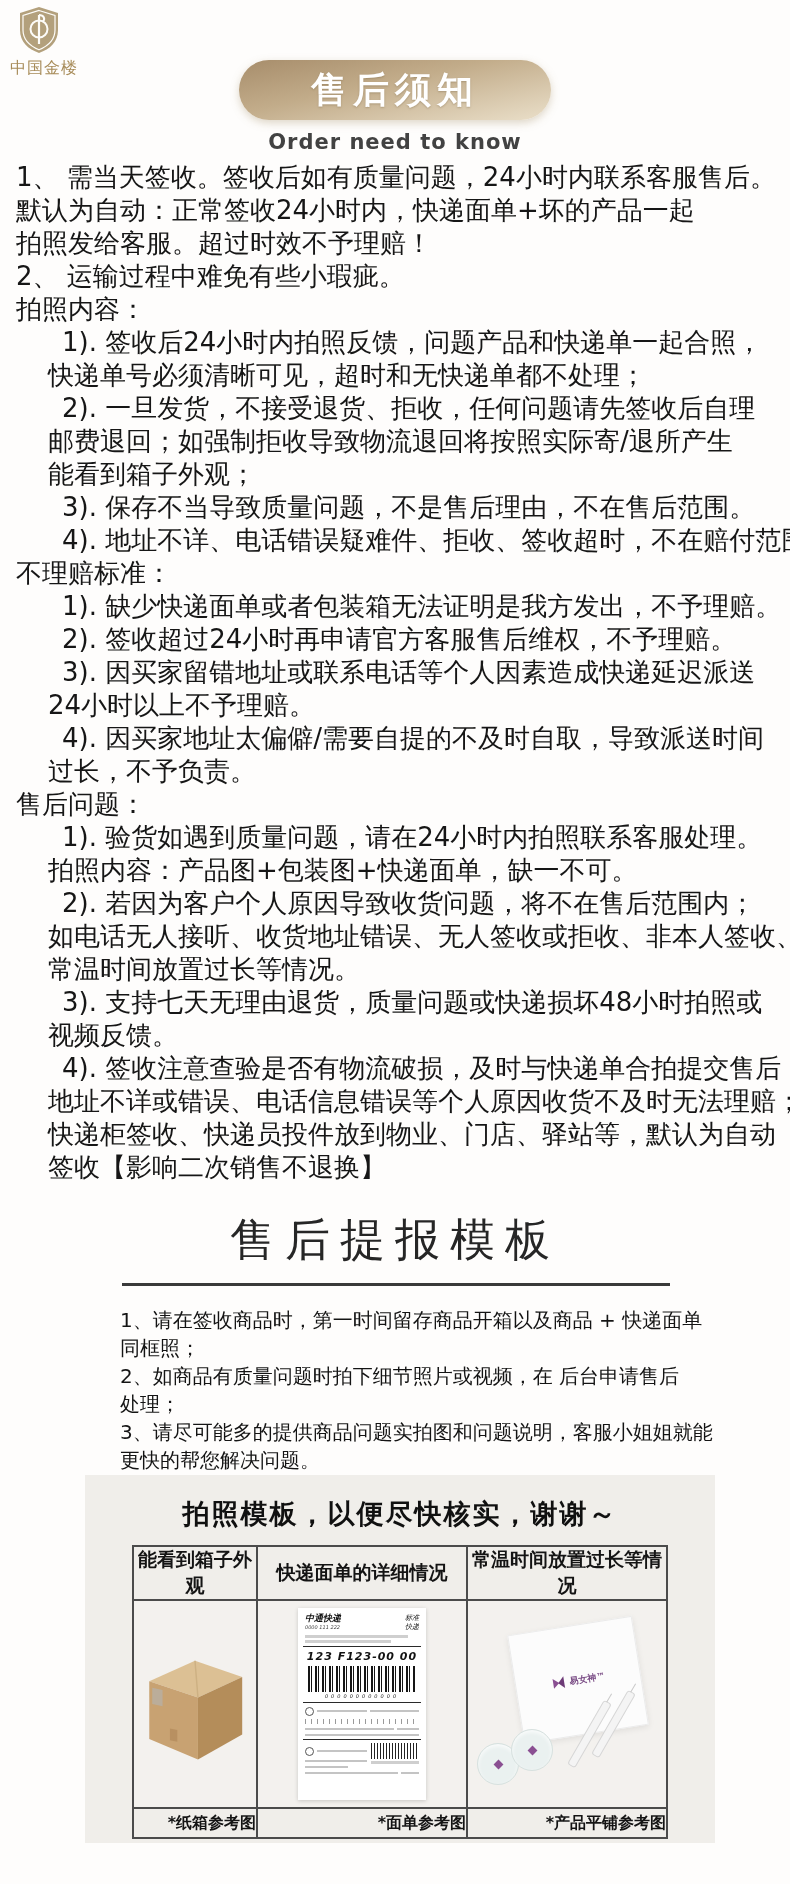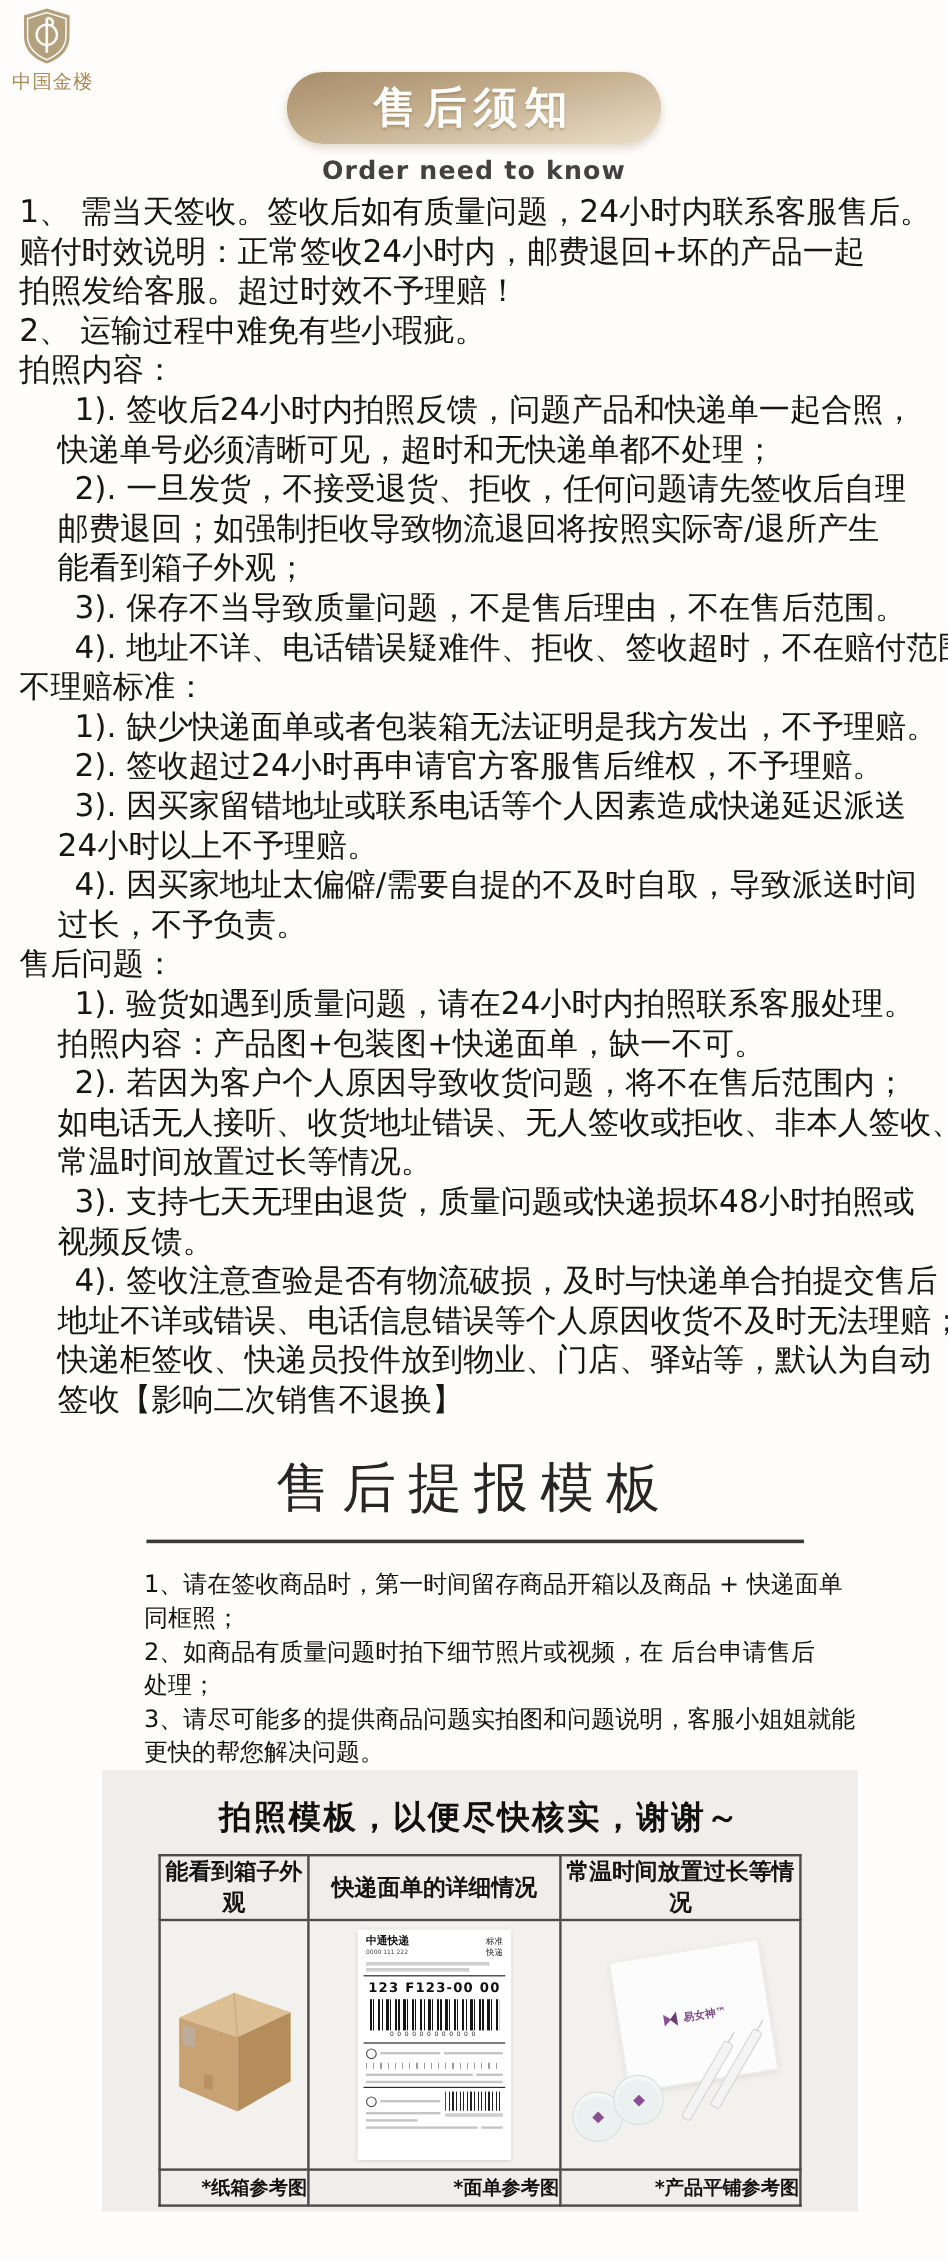--- a/index.html
+++ b/index.html
@@ -36,21 +36,21 @@
   
   .pbox{position:absolute;top:1475px;left:85px;width:630px;height:368px;background:#f0eeea;}
   .pbox-title{padding-top:21px;text-align:center;font-size:27px;font-weight:700;color:#101010;letter-spacing:2px;}
   .ptable{width:534px;margin:13px auto 0;border-collapse:collapse;table-layout:fixed;}
   .ptable th,.ptable td{border:2px solid #4b4b4b;padding:0;}
   .ptable th{height:40px;font-size:19px;font-weight:600;color:#141414;text-align:center;}
   .img-cell{height:206px;vertical-align:middle;text-align:center;background:#f3f1ee;}
   .cap-cell{height:28px;font-size:16px;font-weight:600;text-align:right;color:#141414;}
   
   .label{width:128px;height:192px;background:#fff;margin:0 auto;box-shadow:0 1px 4px rgba(0,0,0,.18);
-         padding:6px 7px;box-sizing:border-box;text-align:left;}
+         padding:6px 7px;box-sizing:border-box;text-align:left;font-style:italic;}
   .lb-head{display:flex;justify-content:space-between;align-items:flex-start;}
   .lb-courier{font-size:9px;font-weight:700;color:#111;line-height:1.1;}
   .lb-num{font-size:5px;color:#444;}
   .lb-serv{font-size:7px;color:#222;text-align:right;line-height:1.35;white-space:pre-line;}
   .lb-micro{height:3px;background:#cfcfcf;margin:2px 0;}
   .w90{width:90%;} .w75{width:75%;}
   .lb-sep{border-top:1px solid #2a2a2a;margin:3px -2px;}
   .lb-sort{font-size:11px;font-weight:700;letter-spacing:1px;text-align:center;color:#111;margin-top:2px;}
   .lb-barcode{height:26px;margin:3px auto 1px;width:108px;
     background:repeating-linear-gradient(90deg,#151515 0,#151515 2px,#fff 2px,#fff 3px,#151515 3px,#151515 4px,#fff 4px,#fff 7px);}
@@ -99,21 +99,21 @@
 
   <div class="banner">
     <span>售后须知</span>
   </div>
   <div class="subtitle">Order need to know</div>
 
   <div class="notice">
 
       <div class="nline ind-0">1、 需当天签收。签收后如有质量问题，24小时内联系客服售后。</div>
 
-      <div class="nline ind-0">赔付时效说明：正常签收24小时内，邮费退回+坏的产品一起</div>
+      <div class="nline ind-0">默认为自动：正常签收24小时内，快递面单+坏的产品一起</div>
 
       <div class="nline ind-0">拍照发给客服。超过时效不予理赔！</div>
 
       <div class="nline ind-0">2、 运输过程中难免有些小瑕疵。</div>
 
       <div class="nline ind-0">拍照内容：</div>
 
       <div class="nline ind-1">1). 签收后24小时内拍照反馈，问题产品和快递单一起合照，</div>
 
       <div class="nline ind-2">快递单号必须清晰可见，超时和无快递单都不处理；</div>

